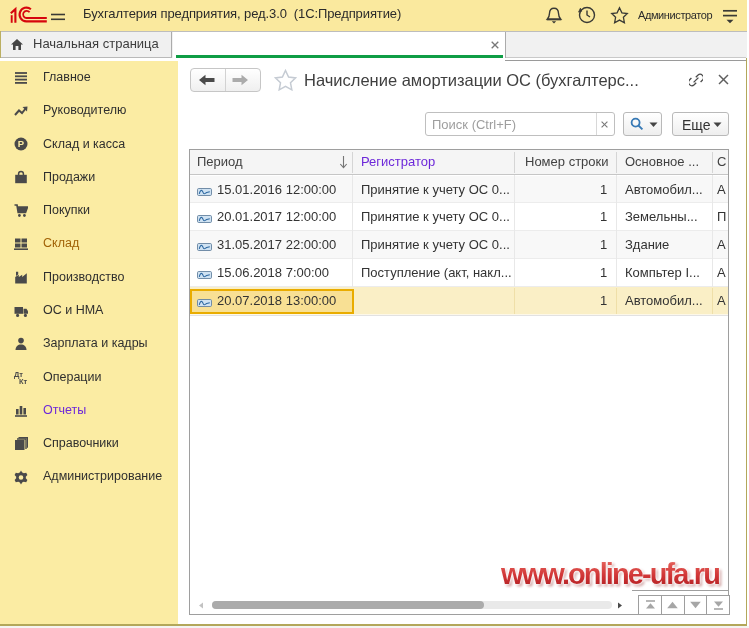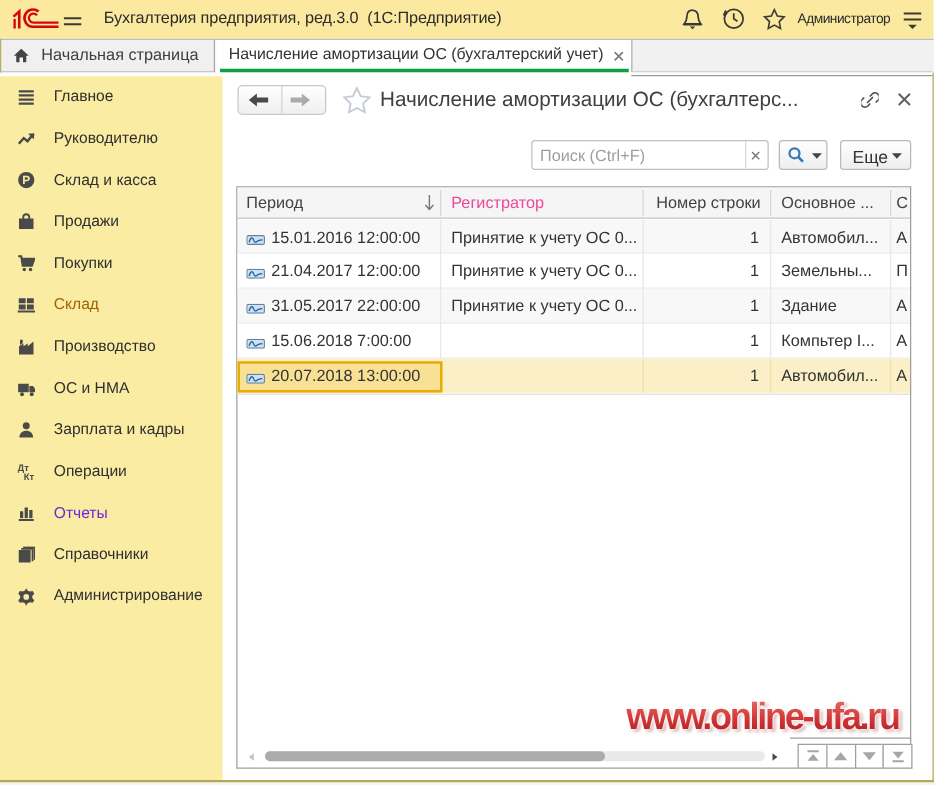--- a/index.html
+++ b/index.html
@@ -60,21 +60,20 @@
   <div class="abs" style="left:0;top:31px;width:749px;height:27px;background:#F1F1F1;border-top:1px solid #BDBDBD;box-sizing:border-box;"></div>
 
   <div class="abs" style="left:0;top:32px;width:172px;height:26px;background:#F0F0F0;border-right:1px solid #ABABAB;border-bottom:1px solid #B9B9B9;box-sizing:border-box;"></div>
   <div class="abs" style="left:506px;top:57px;width:240px;height:1px;background:#C9C9C9;"></div>
   <svg class="abs" style="left:11px;top:39px;" width="12" height="11" viewBox="0 0 12 11">
     <path d="M6 0 L12 5.5 L10 5.5 L10 11 L7.4 11 L7.4 7 L4.6 7 L4.6 11 L2 11 L2 5.5 L0 5.5 Z" fill="#444"></path>
   </svg>
   <div class="txt" style="left:33px;top:36px;color:#3d3d3d;">Начальная страница</div>
 
   <div class="abs" style="left:173px;top:32px;width:333px;height:26px;background:#fff;border-right:1px solid #ABABAB;box-sizing:border-box;"></div>
-  <div class="txt" style="left:183px;top:36px;color:#333;font-size:12.7px;">Начисление амортизации ОС (бухгалтерский учет)</div>
   <svg class="abs" style="left:491px;top:41px;" width="8" height="8" viewBox="0 0 8 8">
     <g stroke="#787878" stroke-width="1.3">
         <path d="M0.7 0.7 L7.3 7.3"></path>
         <path d="M7.3 0.7 L0.7 7.3"></path>
       </g>
   </svg>
   <div class="abs" style="left:176px;top:55.3px;width:327px;height:2.7px;background:#0F9D45;"></div>
 
   <div class="abs" style="left:0;top:58px;width:749px;height:3px;background:#fff;"></div>
 
@@ -208,21 +207,21 @@
     <path d="M0.5 0.5 L8.5 0.5 L4.5 5 Z" fill="#444"></path>
   </svg>
 
   <div class="abs" style="left:189px;top:149px;width:540px;height:466px;border:1px solid #9E9E9E;background:#fff;box-sizing:border-box;"></div>
 
   <div class="abs" style="left:190px;top:150px;width:538px;height:25px;background:#F5F5F5;border-bottom:1px solid #C6C6C6;box-sizing:border-box;"></div>
   <div class="txt" style="left:197px;top:154px;color:#424242;">Период</div>
   <svg class="abs" style="left:339px;top:155px;" width="9" height="14" viewBox="0 0 9 14">
     <path d="M4.5 1 V12 M1.3 9 L4.5 12.6 L7.7 9" fill="none" stroke="#757575" stroke-width="1.1"></path>
   </svg>
-  <div class="txt" style="left:361px;top:154px;color:#ec4899;">Регистратор</div>
+  <div class="txt" style="left:361px;top:154px;color:#6d28d9;">Регистратор</div>
   <div class="txt" style="left:525px;top:154px;color:#424242;">Номер строки</div>
   <div class="txt" style="left:625px;top:154px;color:#424242;">Основное ...</div>
   <div class="txt" style="left:717px;top:154px;color:#424242;">С</div>
   <div class="abs" style="left:352px;top:152px;width:1px;height:21px;background:#D5D5D5;"></div>
   <div class="abs" style="left:514px;top:152px;width:1px;height:21px;background:#D5D5D5;"></div>
   <div class="abs" style="left:616px;top:152px;width:1px;height:21px;background:#D5D5D5;"></div>
   <div class="abs" style="left:712px;top:152px;width:1px;height:21px;background:#D5D5D5;"></div>
 
   <div class="abs" style="left:190px;top:175.5px;width:538px;height:27.9px;background:#F8F8F8;border-bottom:1px solid #ECECEC;box-sizing:border-box;"></div>
     <div class="abs" style="left:197px;top:187.5px;">
@@ -236,21 +235,21 @@
     <div class="txt" style="left:600px;top:181.5px;color:#333;">1</div>
     <div class="txt" style="left:625px;top:181.5px;color:#333;">Автомобил...</div>
     <div class="txt" style="left:717px;top:181.5px;color:#333;">А</div>
     <div class="abs" style="left:190px;top:203.4px;width:538px;height:27.9px;background:#FFFFFF;border-bottom:1px solid #ECECEC;box-sizing:border-box;"></div>
     <div class="abs" style="left:197px;top:215.4px;">
       <svg width="15" height="8" viewBox="0 0 15 8">
         <rect x="0.5" y="0.5" width="14" height="7" rx="1.2" fill="#CFE2F2" stroke="#64829F" stroke-width="0.9"></rect>
         <path d="M2.3 5.8 C3 3 4 2.1 4.9 2.5 C6 3 6 5.8 7.2 5.8 C8.2 5.8 8.7 4.9 9.7 4.5 L12.8 3.8" fill="none" stroke="#2A66A0" stroke-width="1.1"></path>
       </svg>
     </div>
-    <div class="txt" style="left:217px;top:209.4px;color:#333;">21.04.2017 12:00:00</div>
+    <div class="txt" style="left:217px;top:209.4px;color:#333;">20.01.2017 12:00:00</div>
     <div class="txt" style="left:361px;top:209.4px;color:#333;">Принятие к учету ОС 0...</div>
     <div class="txt" style="left:600px;top:209.4px;color:#333;">1</div>
     <div class="txt" style="left:625px;top:209.4px;color:#333;">Земельны...</div>
     <div class="txt" style="left:717px;top:209.4px;color:#333;">П</div>
     <div class="abs" style="left:190px;top:231.3px;width:538px;height:27.9px;background:#F8F8F8;border-bottom:1px solid #ECECEC;box-sizing:border-box;"></div>
     <div class="abs" style="left:197px;top:243.3px;">
       <svg width="15" height="8" viewBox="0 0 15 8">
         <rect x="0.5" y="0.5" width="14" height="7" rx="1.2" fill="#CFE2F2" stroke="#64829F" stroke-width="0.9"></rect>
         <path d="M2.3 5.8 C3 3 4 2.1 4.9 2.5 C6 3 6 5.8 7.2 5.8 C8.2 5.8 8.7 4.9 9.7 4.5 L12.8 3.8" fill="none" stroke="#2A66A0" stroke-width="1.1"></path>
       </svg>
@@ -261,20 +260,21 @@
     <div class="txt" style="left:625px;top:237.3px;color:#333;">Здание</div>
     <div class="txt" style="left:717px;top:237.3px;color:#333;">А</div>
     <div class="abs" style="left:190px;top:259.2px;width:538px;height:27.9px;background:#FFFFFF;border-bottom:1px solid #ECECEC;box-sizing:border-box;"></div>
     <div class="abs" style="left:197px;top:271.2px;">
       <svg width="15" height="8" viewBox="0 0 15 8">
         <rect x="0.5" y="0.5" width="14" height="7" rx="1.2" fill="#CFE2F2" stroke="#64829F" stroke-width="0.9"></rect>
         <path d="M2.3 5.8 C3 3 4 2.1 4.9 2.5 C6 3 6 5.8 7.2 5.8 C8.2 5.8 8.7 4.9 9.7 4.5 L12.8 3.8" fill="none" stroke="#2A66A0" stroke-width="1.1"></path>
       </svg>
     </div>
     <div class="txt" style="left:217px;top:265.2px;color:#333;">15.06.2018 7:00:00</div>
+    <div class="txt" style="left:361px;top:265.2px;color:#333;">Поступление (акт, накл...</div>
     <div class="txt" style="left:600px;top:265.2px;color:#333;">1</div>
     <div class="txt" style="left:625px;top:265.2px;color:#333;">Компьтер I...</div>
     <div class="txt" style="left:717px;top:265.2px;color:#333;">А</div>
     <div class="abs" style="left:190px;top:287.1px;width:538px;height:27.9px;background:#FAEFC6;border-bottom:1px solid #FDF8E8;box-sizing:border-box;"></div>
     <div class="abs" style="left:190px;top:315px;width:538px;height:1.4px;background:#E2E2E2;"></div>
     <div class="abs" style="left:514px;top:288.1px;width:1px;height:26px;background:#EFDFA8;"></div>
     <div class="abs" style="left:616px;top:288.1px;width:1px;height:26px;background:#EFDFA8;"></div>
     <div class="abs" style="left:712px;top:288.1px;width:1px;height:26px;background:#EFDFA8;"></div>
     <div class="abs" style="left:190px;top:288.7px;width:164px;height:25.8px;background:#F8E094;border:2px solid #E9AC00;box-sizing:border-box;"></div>
     <div class="abs" style="left:197px;top:299.1px;">

